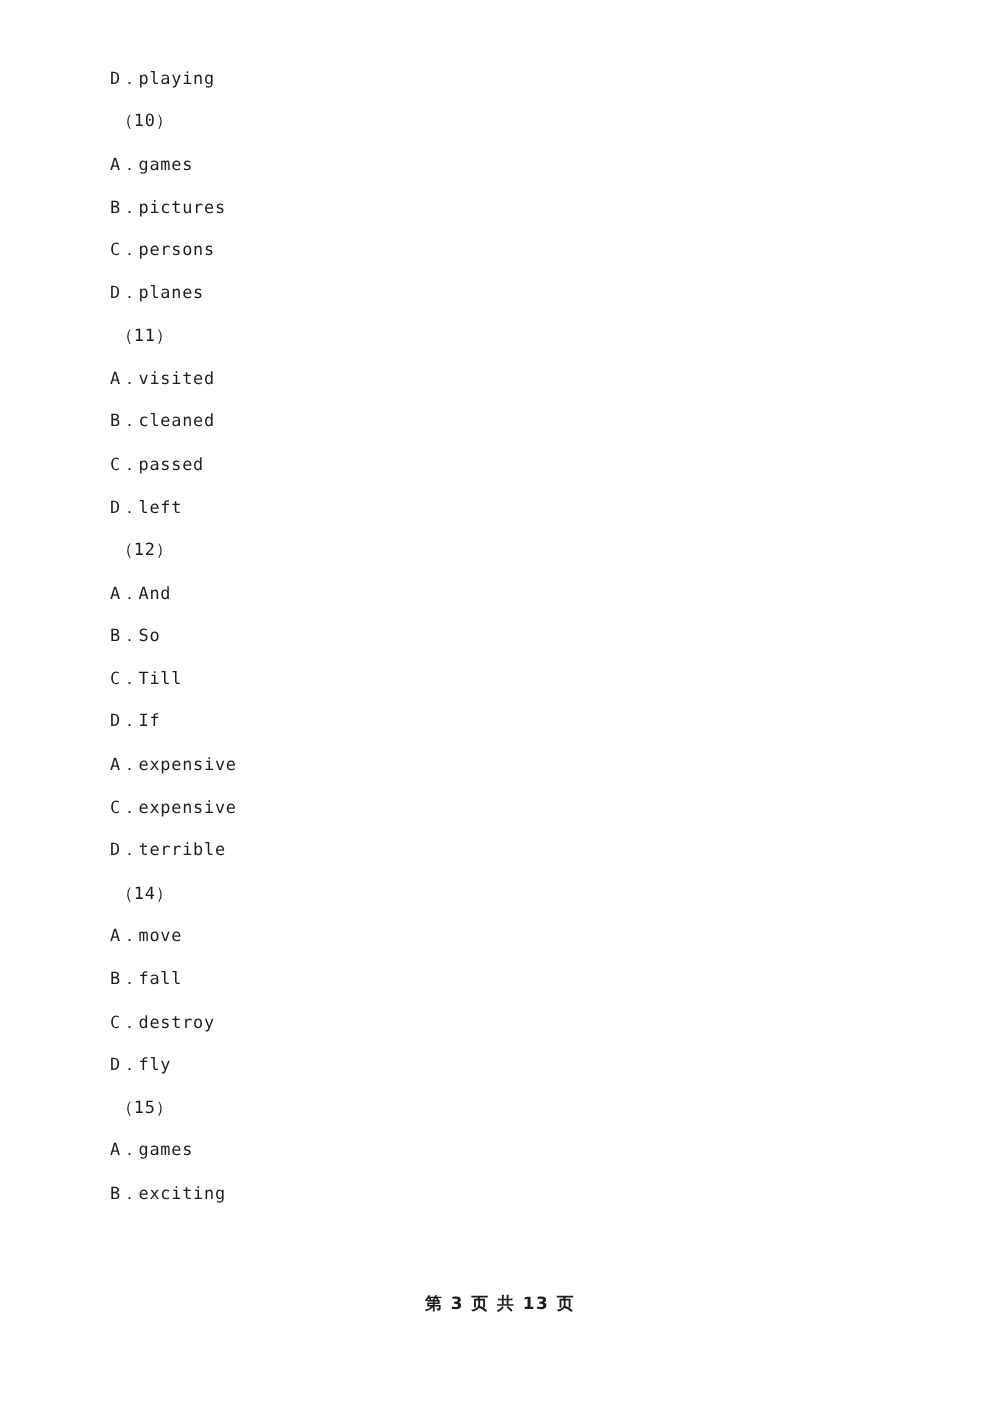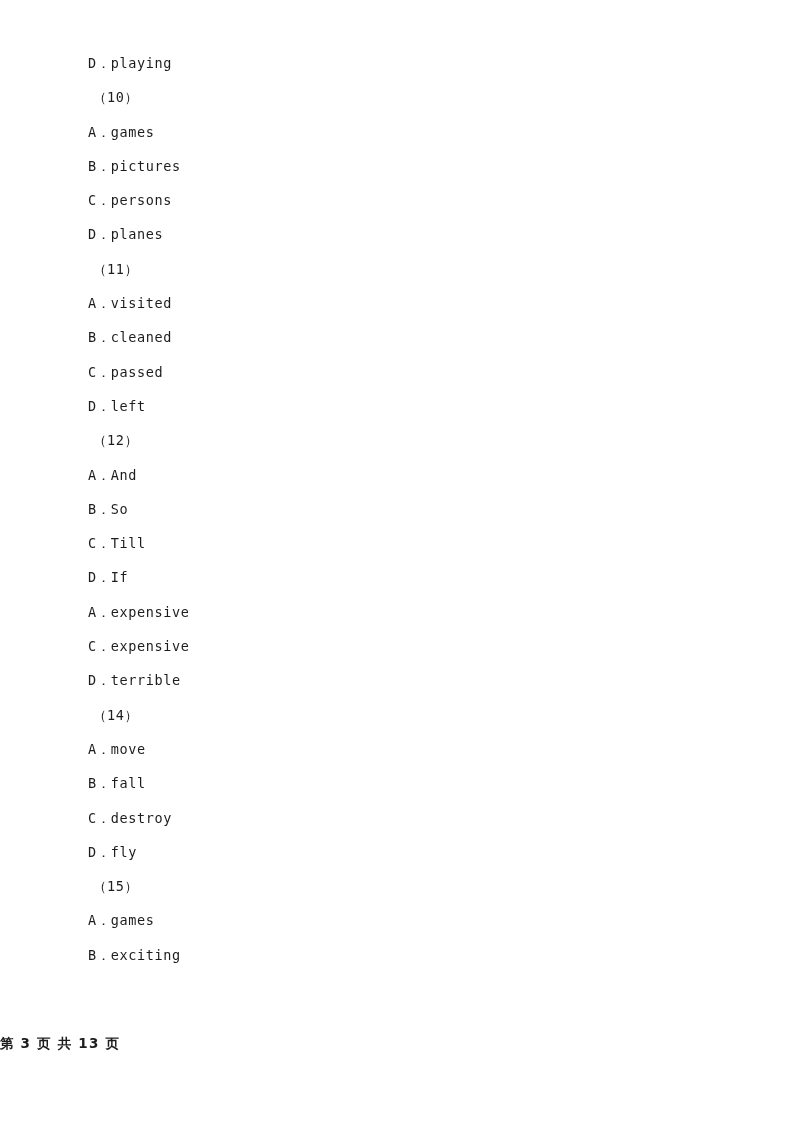--- a/index.html
+++ b/index.html
@@ -36,20 +36,21 @@
     padding-left: 0px;
   }
   .line.qnum {
     padding-left: 5px;
   }
   .footer {
     position: absolute;
     left: 0;
     top: 1032px;
     width: 800px;
+    text-align: center;
     font-size: 13.5px;
     line-height: 22px;
     color: #1d1d1d;
     font-weight: bold;
     letter-spacing: 1.2px;
     white-space: pre;
     font-family: "DejaVu Sans", "Liberation Sans", sans-serif;
   }
 </style>
 </head>

